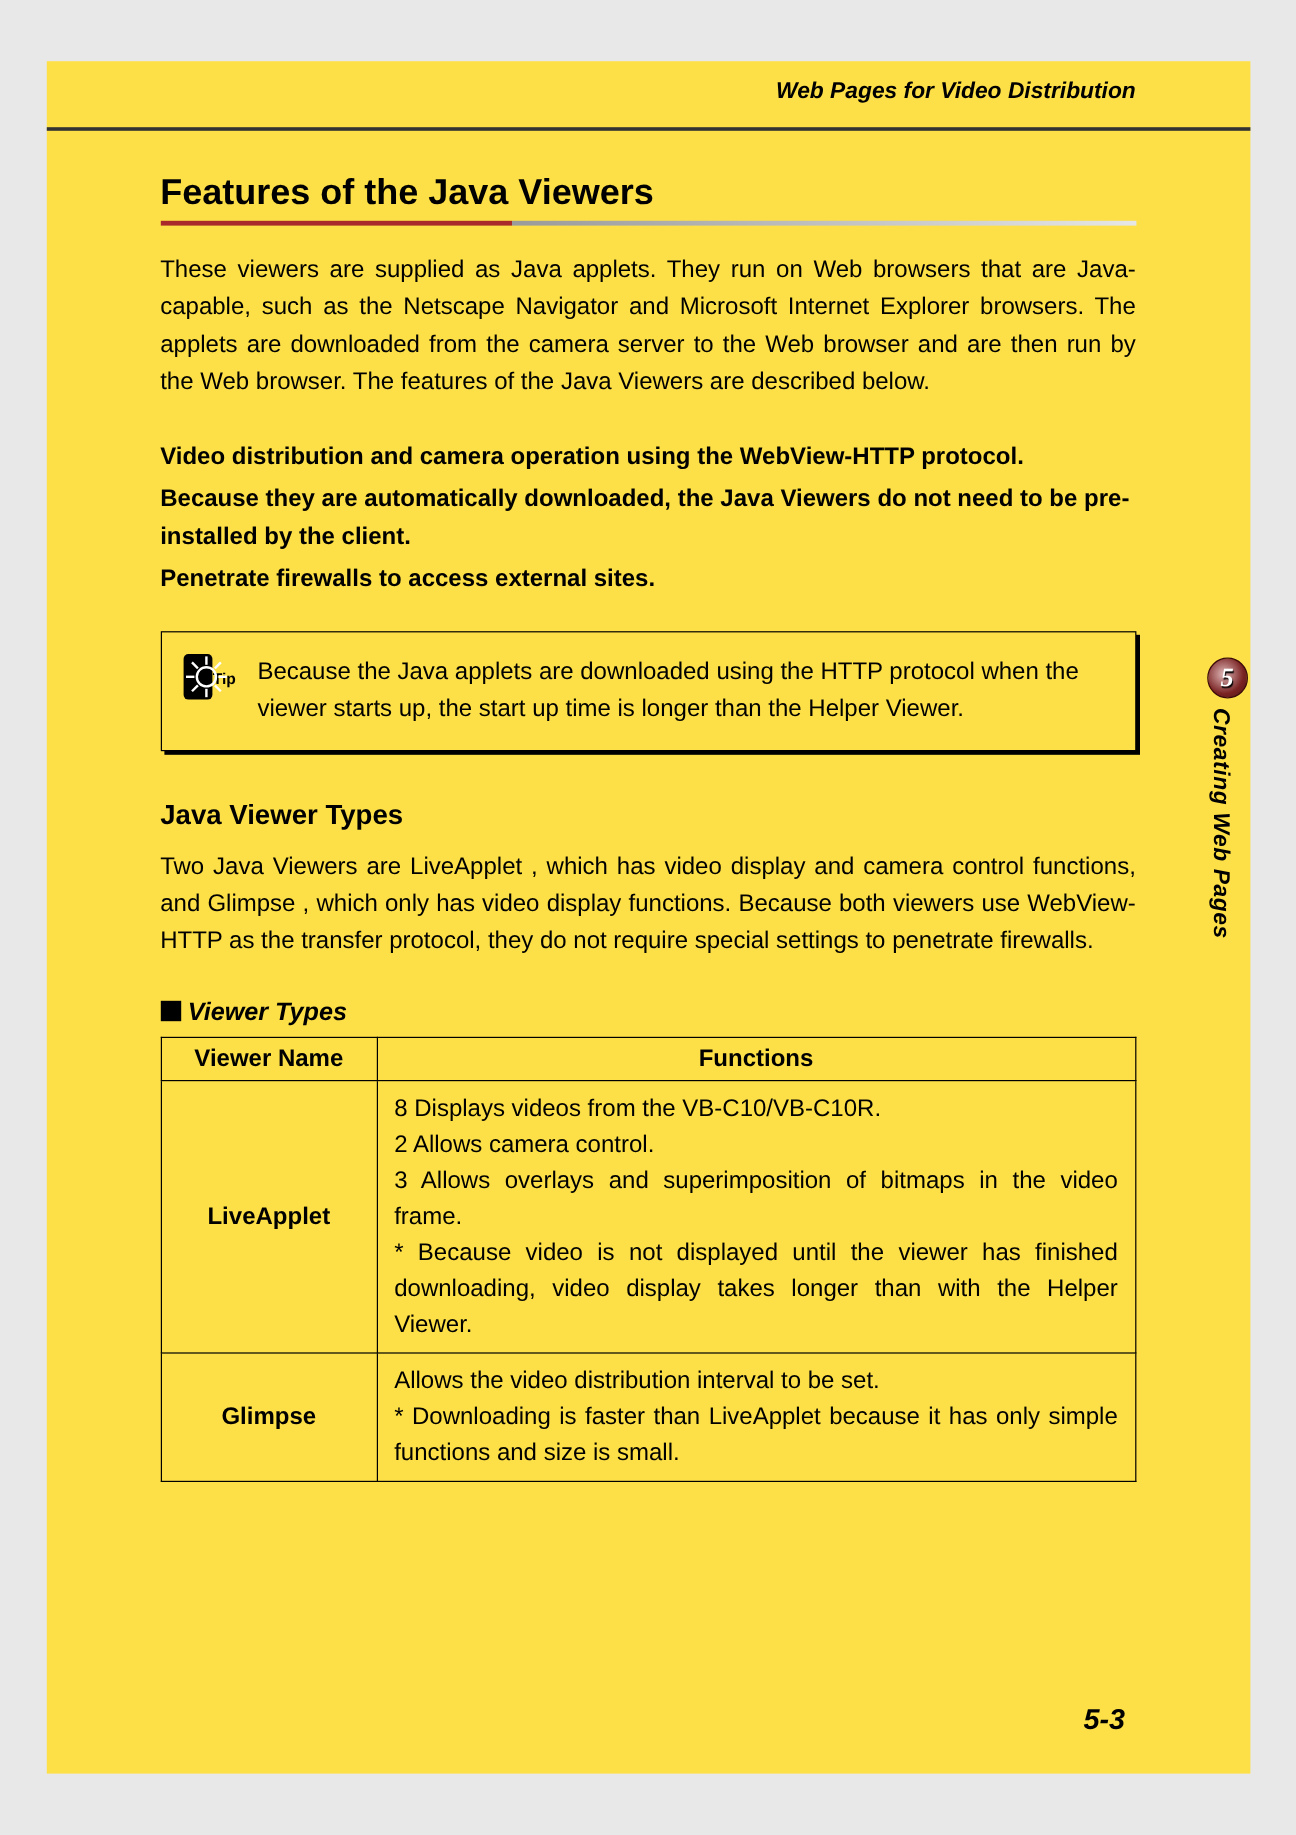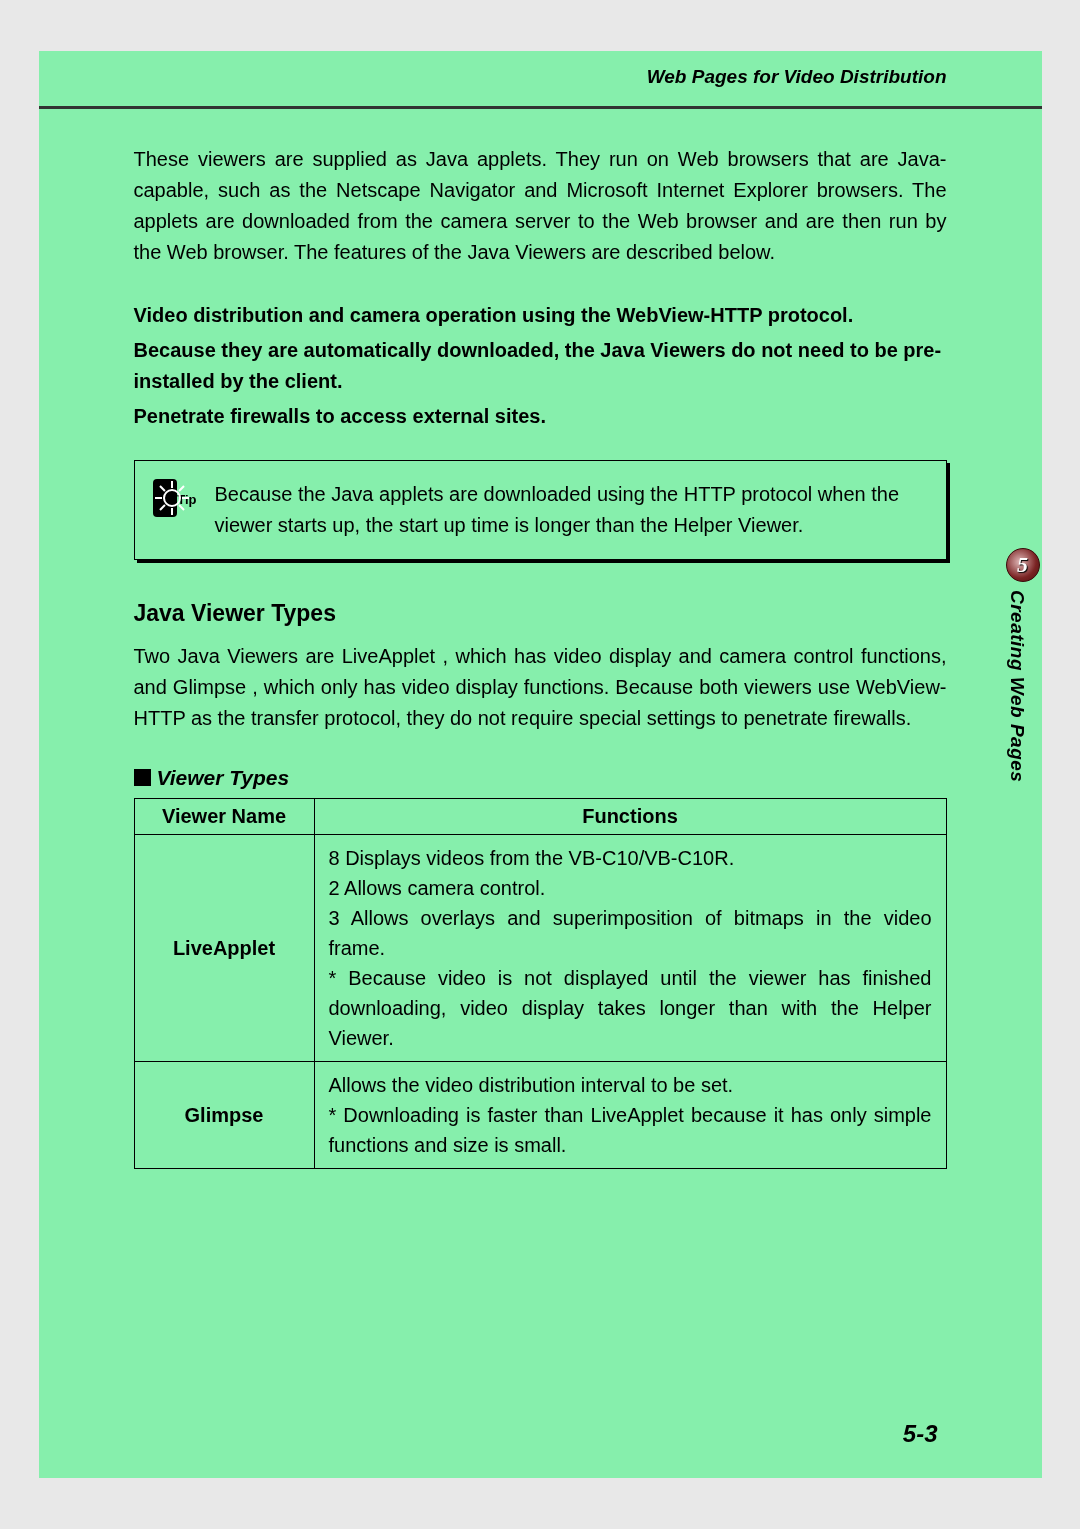--- a/index.html
+++ b/index.html
@@ -4,21 +4,21 @@
 <style>
   * { margin: 0; padding: 0; box-sizing: border-box; }
   body {
     font-family: Arial, Helvetica, sans-serif;
     background: #e8e8e8;
     width: 1080px;
     height: 1529px;
     position: relative;
   }
   .page {
-    background: #86efac;
+    background: #fde047;
     width: 1003px;
     height: 1427px;
     margin: 51px auto 0;
     position: relative;
     padding: 15px 0 0 0;
   }
   .running-header {
     text-align: right;
     font-style: italic;
     font-weight: bold;
@@ -225,20 +225,24 @@
 </head>
 <body>
 
 <div class="page">
 
   <div class="running-header">Web Pages for Video Distribution</div>
   <hr class="hr-top">
 
   <div class="content">
 
+    <div class="section-title-wrap">
+      <div class="section-title">Features of the Java Viewers</div>
+      <div class="title-underline"></div>
+    </div>
 
     <p class="para">These viewers are supplied as Java applets. They run on Web browsers that are Java-capable, such as the Netscape Navigator and Microsoft Internet Explorer browsers. The applets are downloaded from the camera server to the Web browser and are then run by the Web browser. The features of the Java Viewers are described below.</p>
 
     <div class="bold-list">
       <div>Video distribution and camera operation using the WebView-HTTP protocol.</div>
       <div>Because they are automatically downloaded, the Java Viewers do not need to be pre-installed by the client.</div>
       <div>Penetrate firewalls to access external sites.</div>
     </div>
 
     <div class="tip-box">

